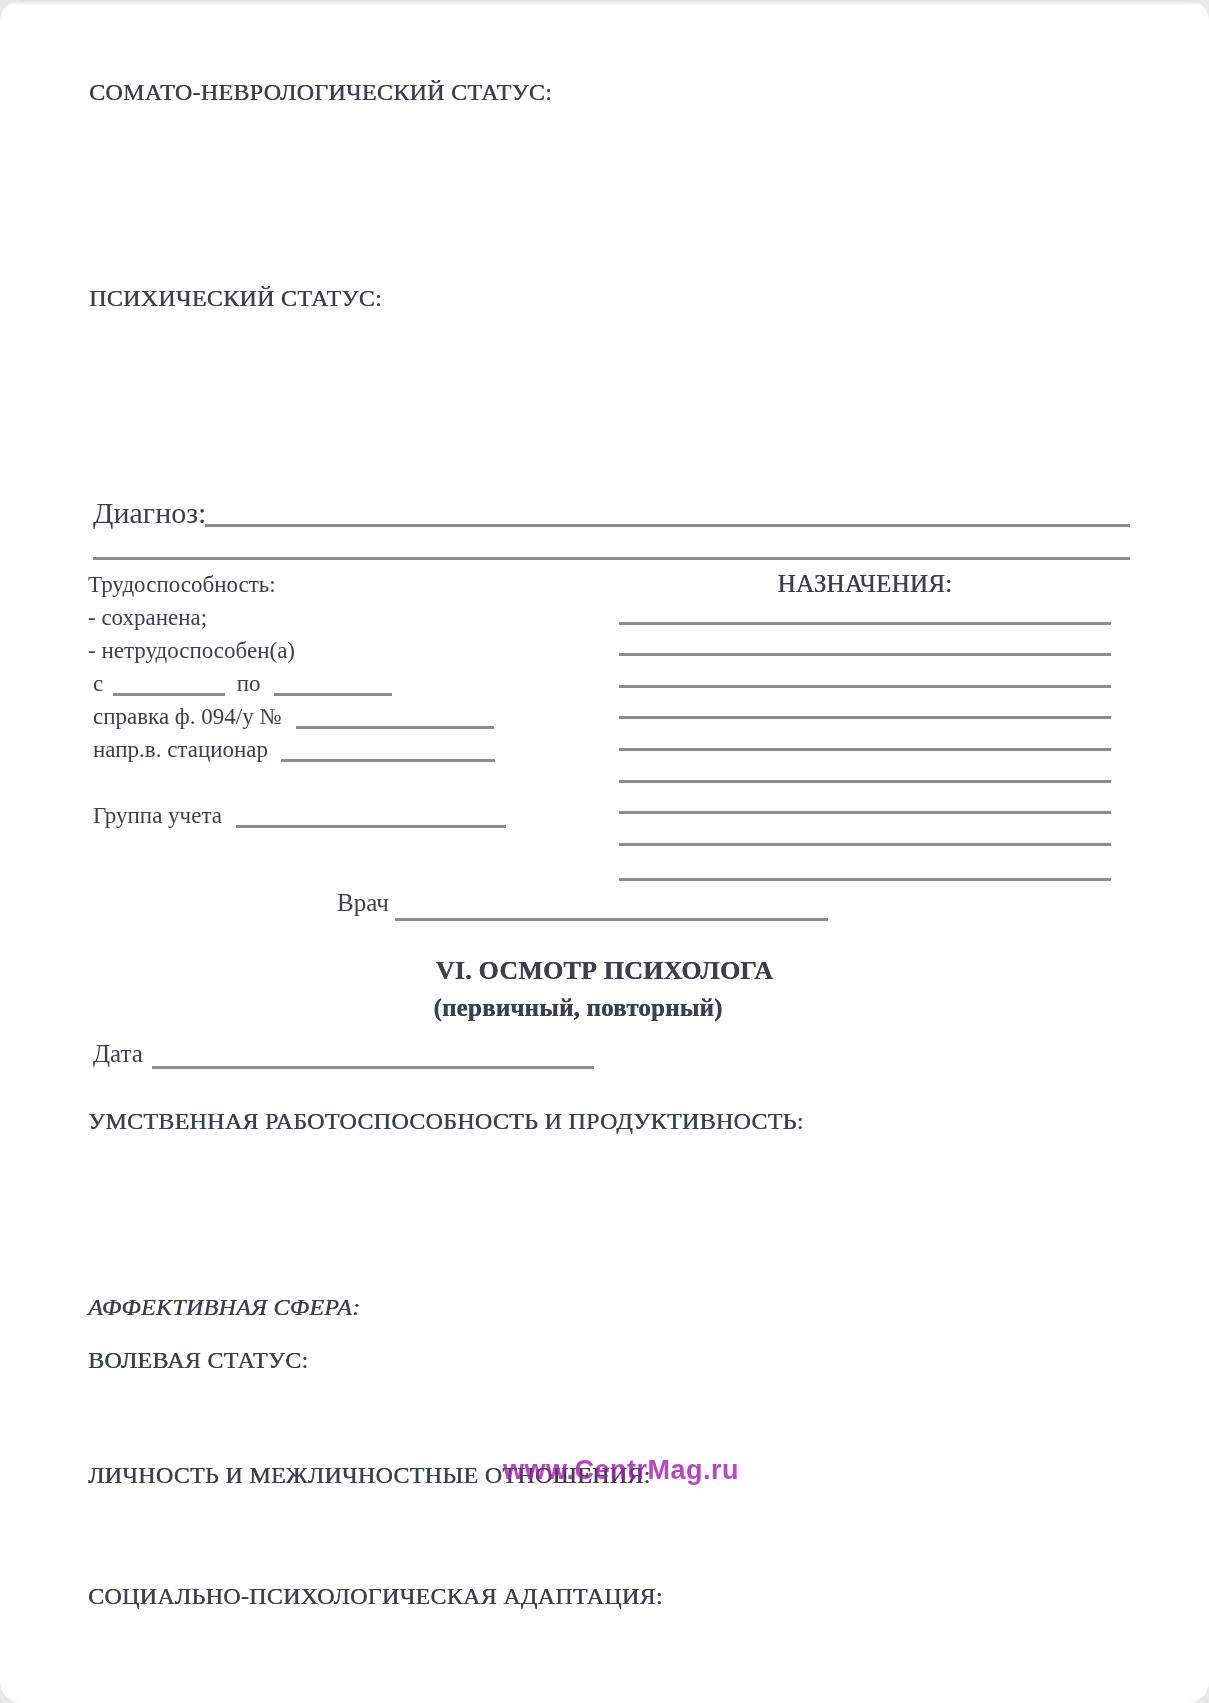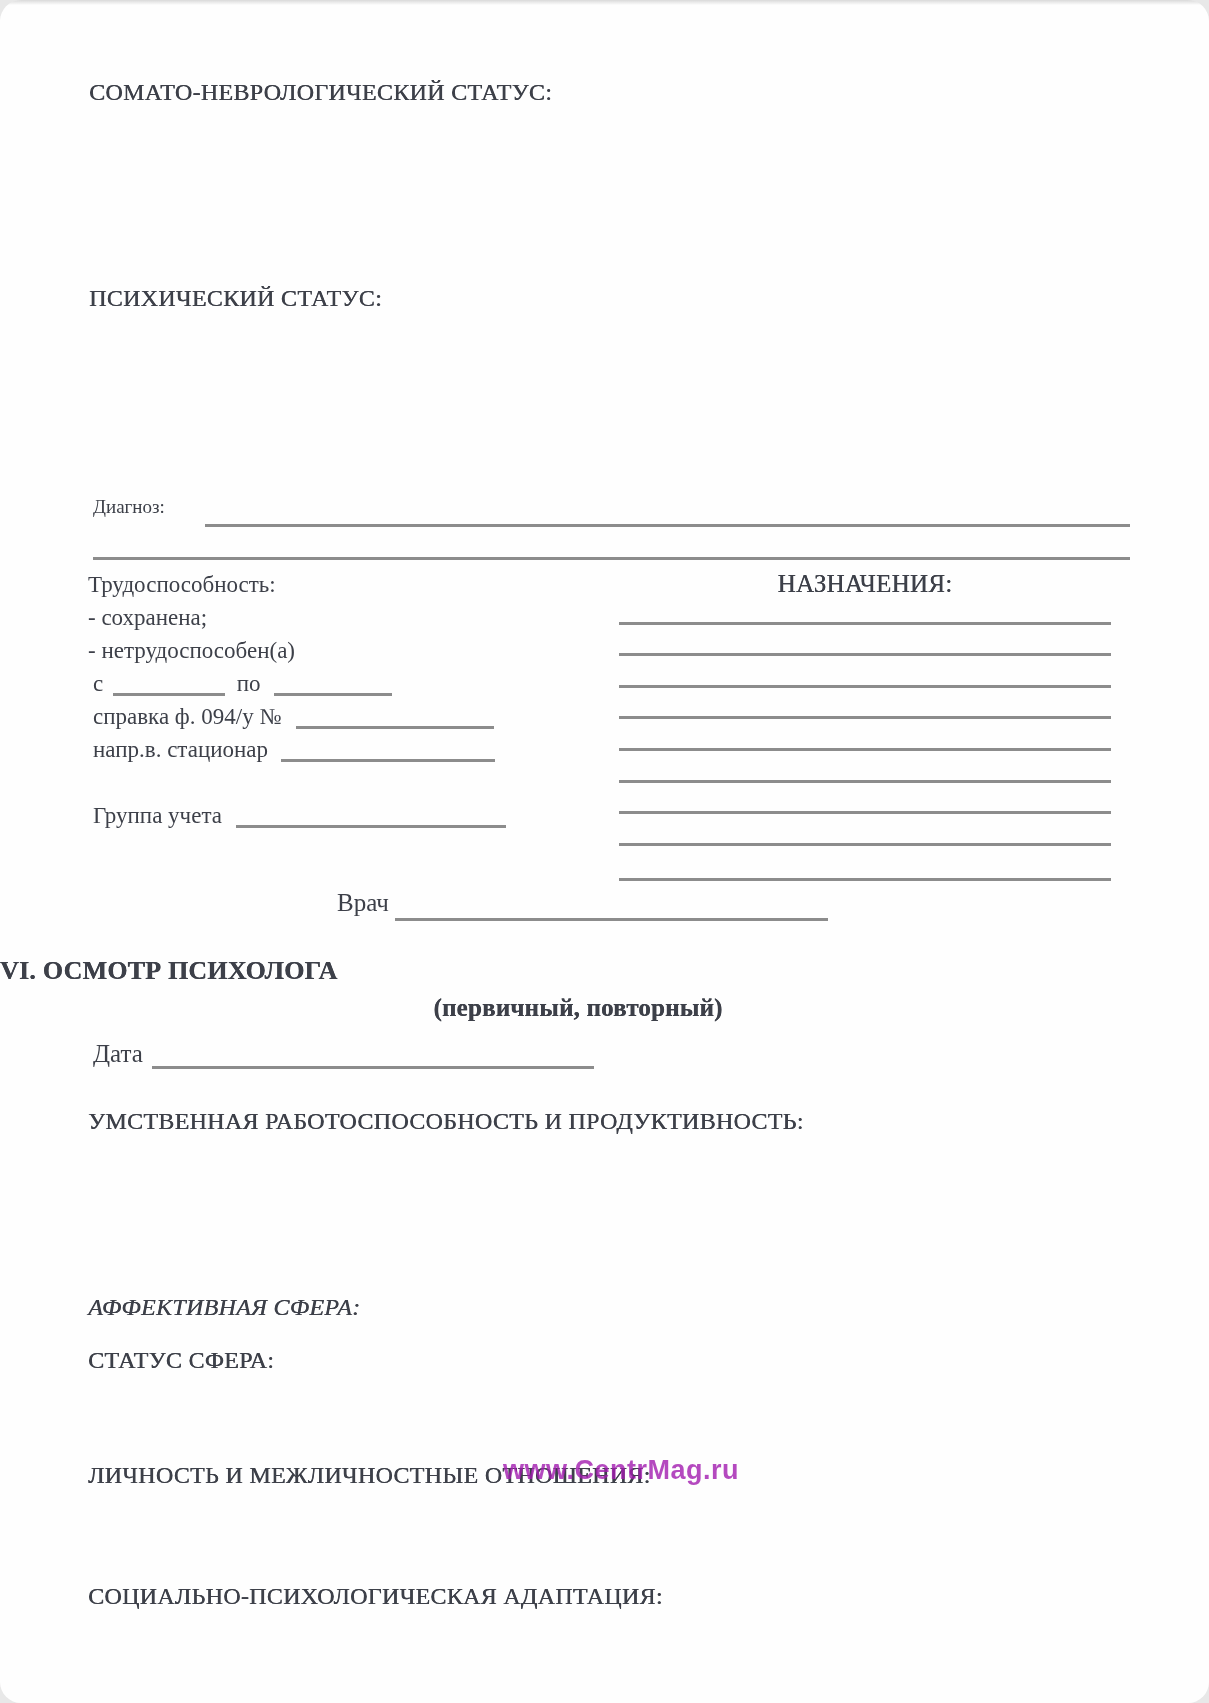--- a/index.html
+++ b/index.html
@@ -50,21 +50,21 @@
 
 <div class="page">
   <div class="scan">
 
     <div class="top-smudge"></div>
 
     <div class="abs h-main" style="left:89px;top:79px;">СОМАТО-НЕВРОЛОГИЧЕСКИЙ СТАТУС:</div>
 
     <div class="abs h-main" style="left:89px;top:285px;">ПСИХИЧЕСКИЙ СТАТУС:</div>
 
-    <div class="abs body-row" style="left:93px;top:496px;font-size:19px;">Диагноз:</div>
+    <div class="abs body-row" style="left:93px;top:496px;font-size:30px;">Диагноз:</div>
     <div class="line" style="left:205px;top:524px;width:925px;"></div>
     <div class="line" style="left:93px;top:557px;width:1037px;"></div>
 
     <div class="abs body-row" style="left:88px;top:572px;">Трудоспособность:</div>
 
     <div class="abs body-row" style="left:88px;top:605px;">- сохранена;</div>
 
     <div class="abs body-row" style="left:88px;top:638px;">- нетрудоспособен(а)</div>
 
     <div class="abs body-row" style="left:93px;top:671px;">
@@ -100,31 +100,31 @@
         <div class="line" style="left: 619px; width: 492px; top: 748px;"></div>
         <div class="line" style="left: 619px; width: 492px; top: 780px;"></div>
         <div class="line" style="left: 619px; width: 492px; top: 811px;"></div>
         <div class="line" style="left: 619px; width: 492px; top: 843px;"></div>
         <div class="line" style="left: 619px; width: 492px; top: 878px;"></div>
       </div>
 
     <div class="abs body-row" style="left:337px;top:889px;font-size:25px;">Врач</div>
     <div class="line" style="left:395px;top:918px;width:433px;"></div>
 
-    <div class="abs h-center" style="left:0;top:956px;width:1209px;text-align:left;">VI. ОСМОТР ПСИХОЛОГА</div>
+    <div class="abs h-center" style="left:0;top:956px;width:1209px;text-align:center;">VI. ОСМОТР ПСИХОЛОГА</div>
     <div class="abs h-center" style="left:0;top:994px;width:1156px;text-align:center;font-size:25px;">(первичный, повторный)</div>
 
     <div class="abs body-row" style="left:93px;top:1040px;font-size:25px;">Дата</div>
     <div class="line" style="left:152px;top:1066px;width:442px;"></div>
 
     <div class="abs h-main" style="left:88px;top:1108px;">УМСТВЕННАЯ РАБОТОСПОСОБНОСТЬ И ПРОДУКТИВНОСТЬ:</div>
 
     <div class="abs h-main" style="left:88px;top:1294px;font-style:italic;">АФФЕКТИВНАЯ СФЕРА:</div>
 
-    <div class="abs h-main" style="left:88px;top:1347px;">СТАТУС СФЕРА:</div>
+    <div class="abs h-main" style="left:88px;top:1347px;">ВОЛЕВАЯ СТАТУС:</div>
 
     <div class="abs h-main" style="left:88px;top:1462px;">ЛИЧНОСТЬ И МЕЖЛИЧНОСТНЫЕ ОТНОШЕНИЯ:</div>
 
     <div class="abs watermark" style="left:503px;top:1455px;">www.CentrMag.ru</div>
 
     <div class="abs h-main" style="left:88px;top:1583px;">СОЦИАЛЬНО-ПСИХОЛОГИЧЕСКАЯ АДАПТАЦИЯ:</div>
 
   </div>
 </div>
 

